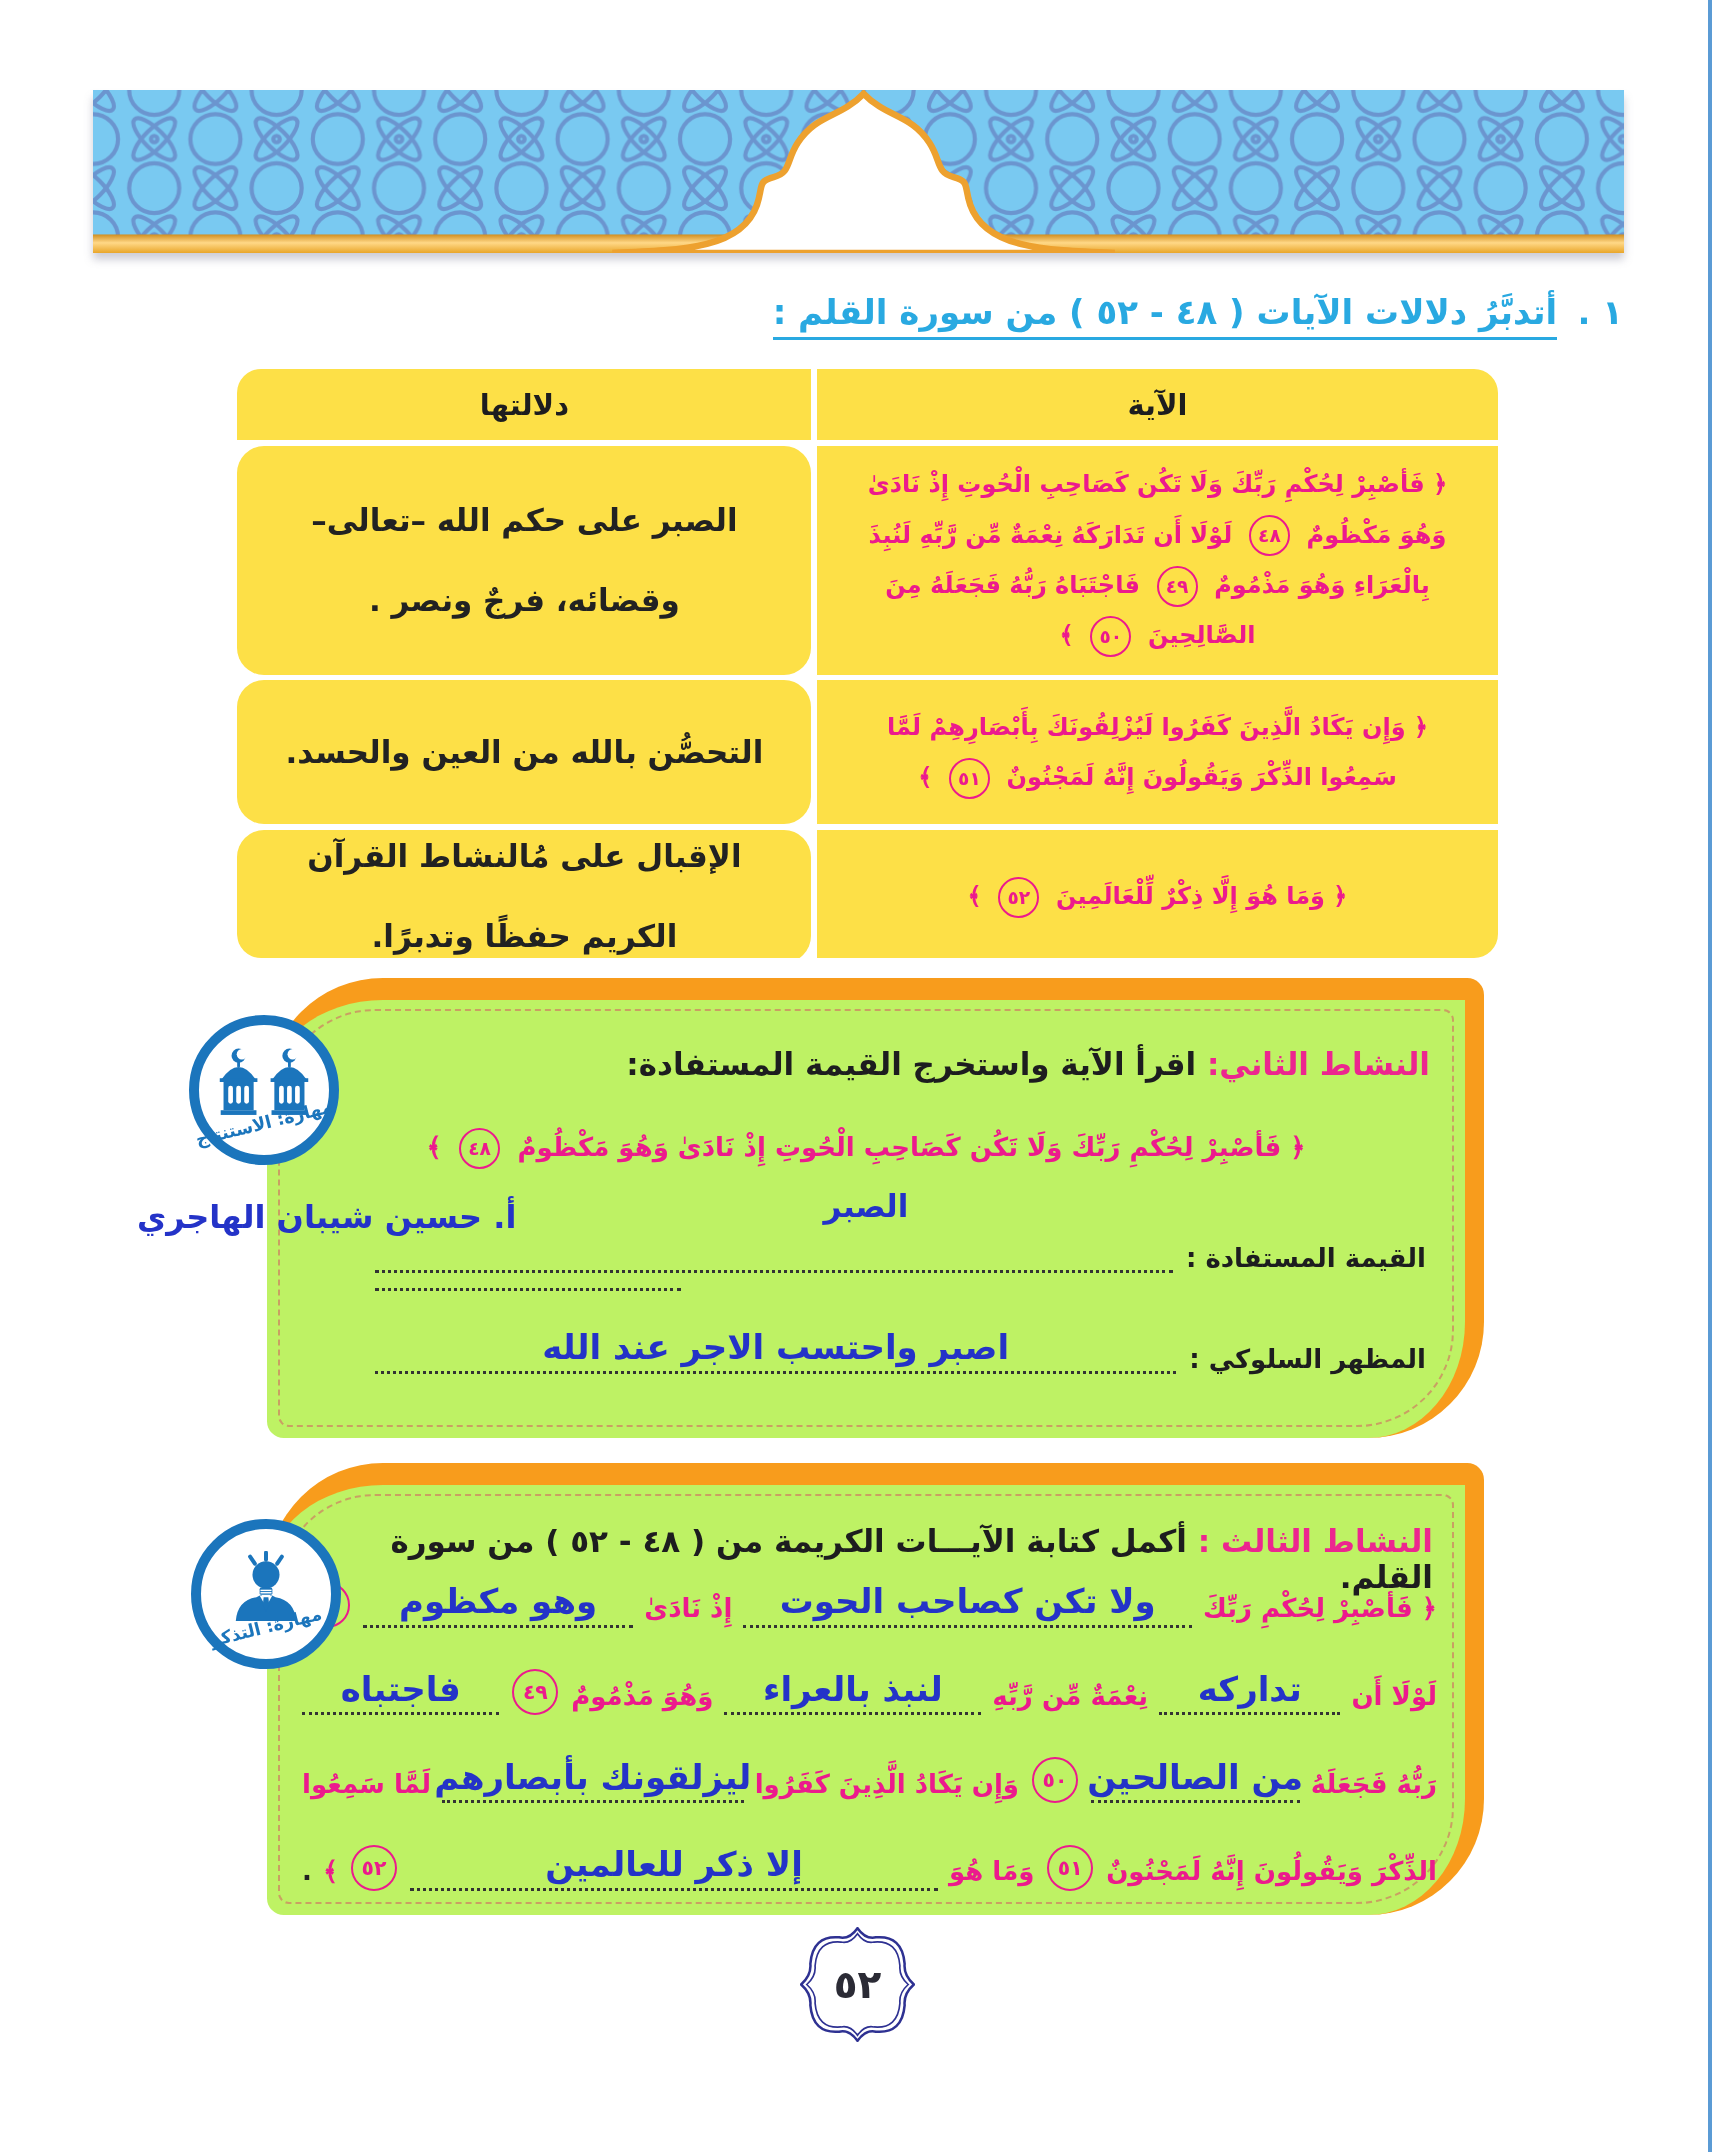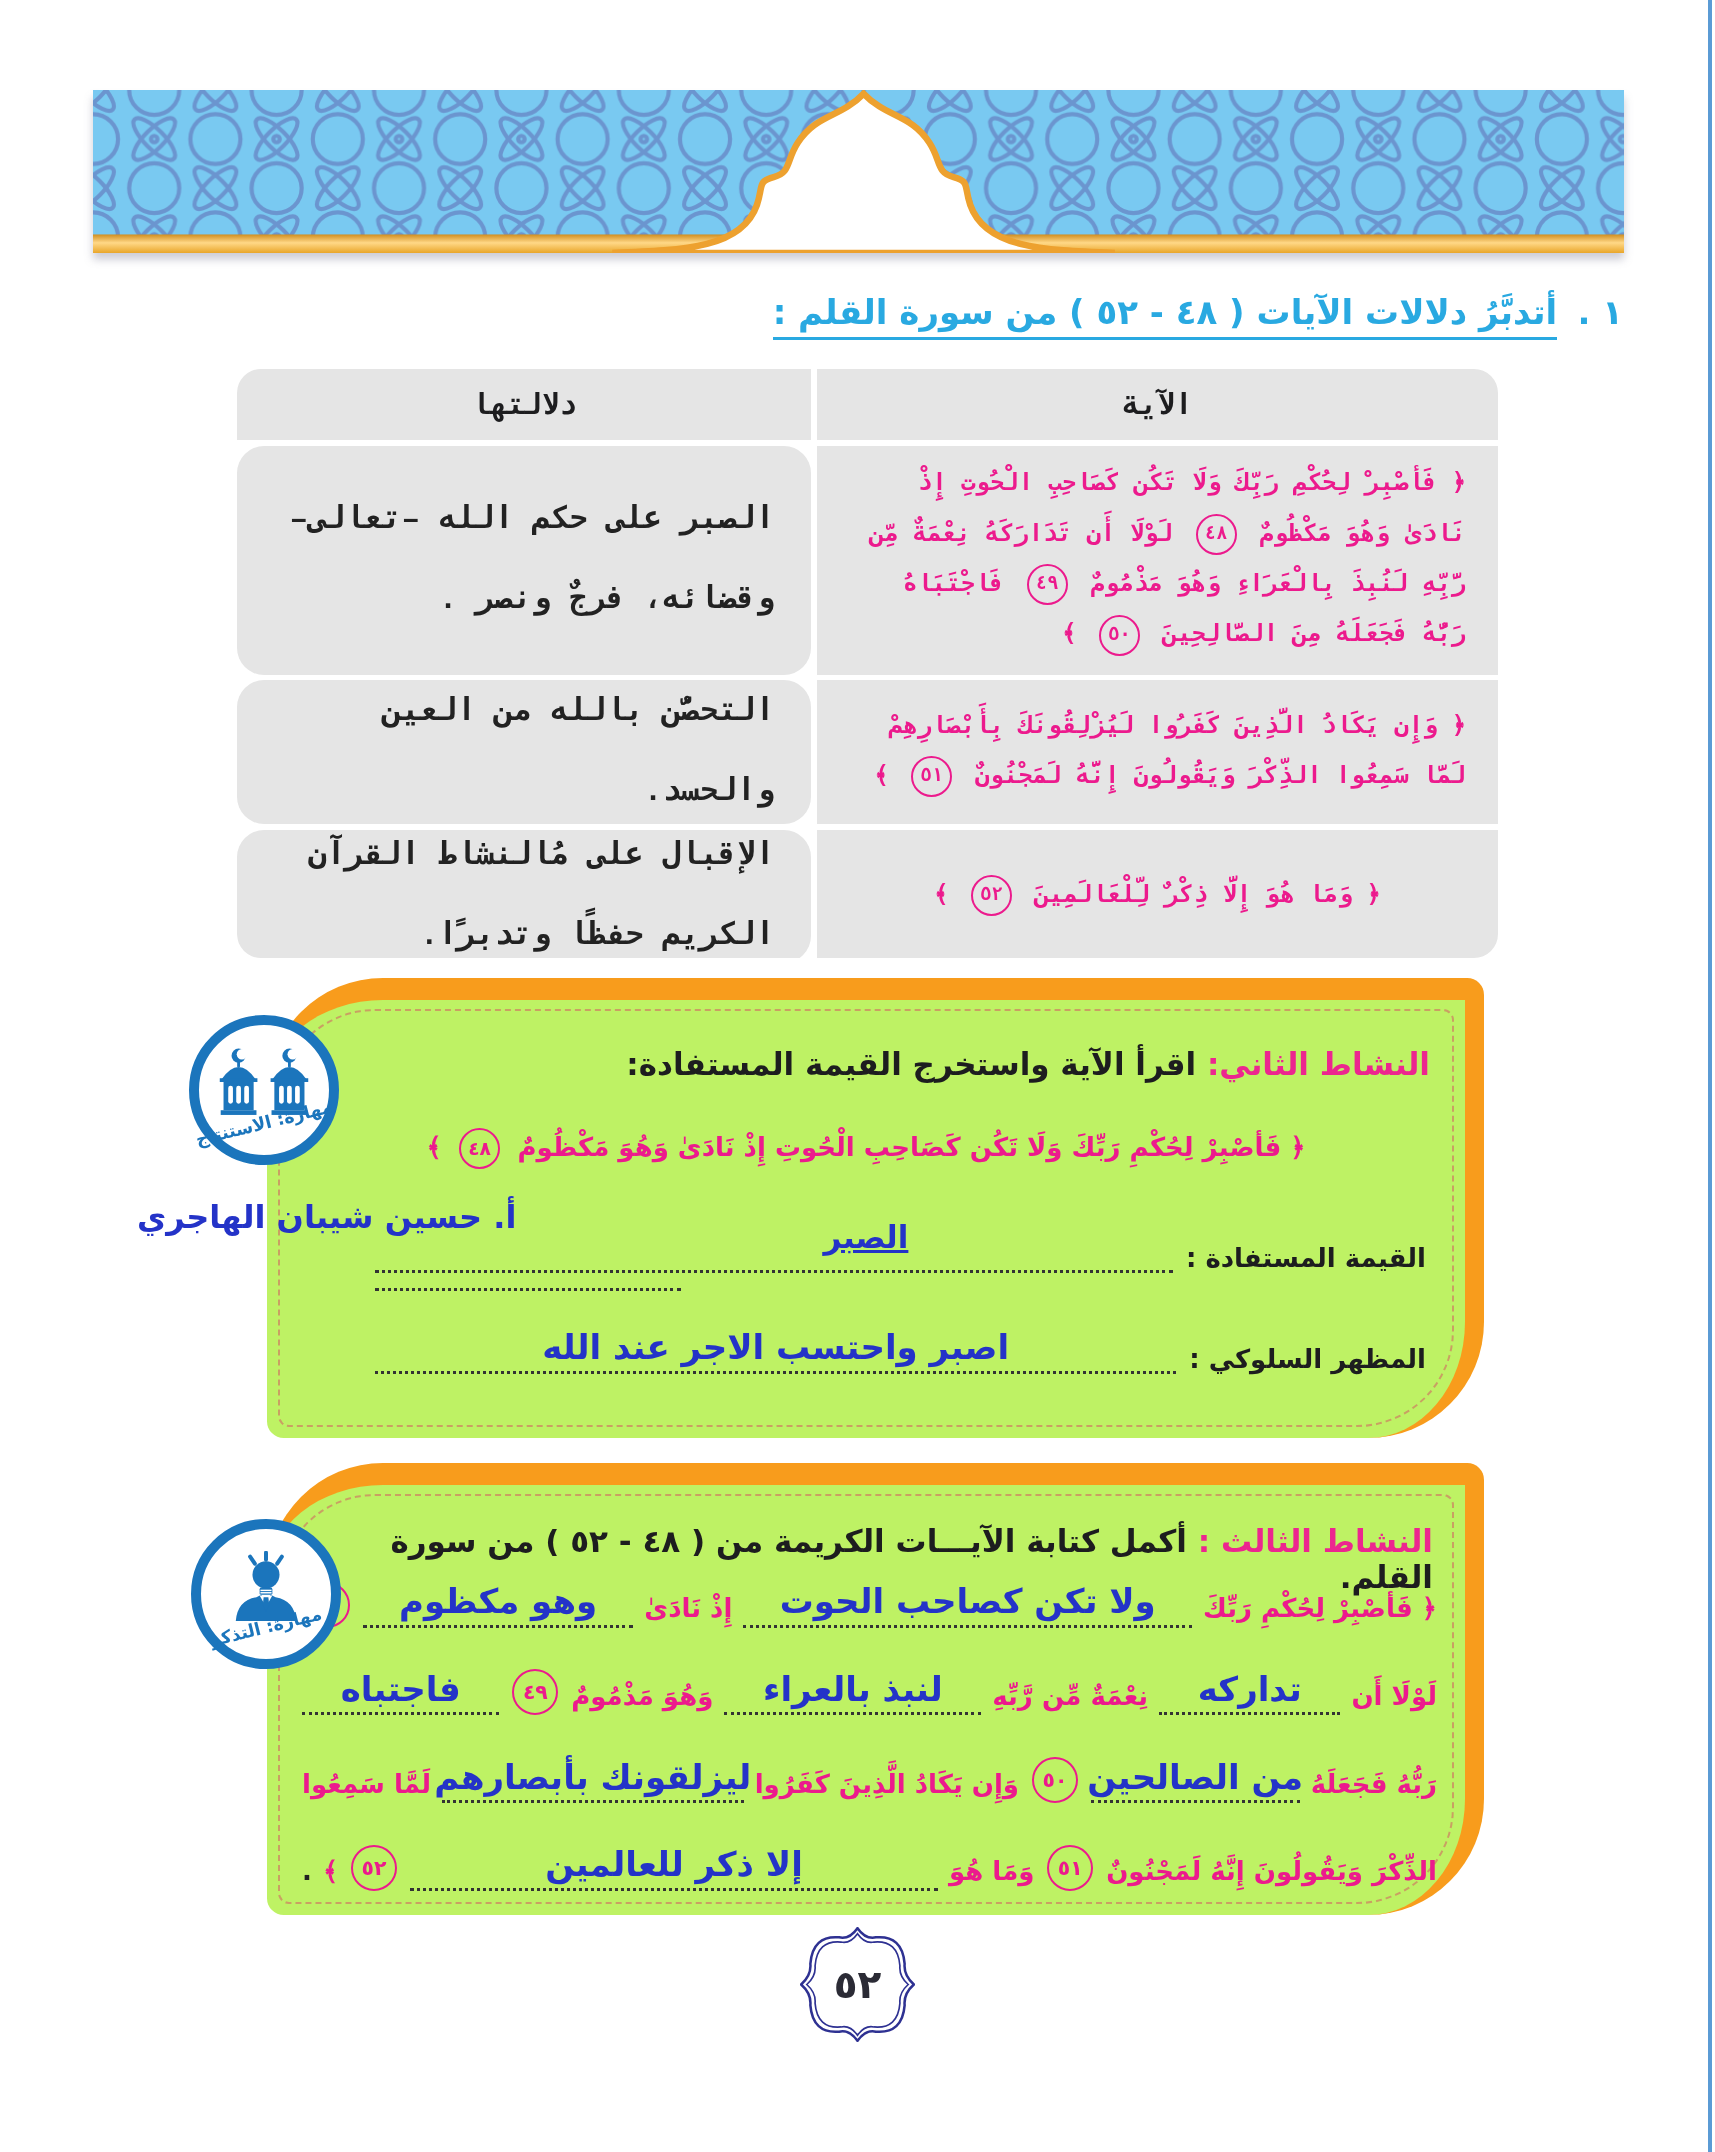--- a/index.html
+++ b/index.html
@@ -18,21 +18,21 @@
   
   .main-title{position:absolute;top:292px;right:92px;direction:rtl;color:#29a9e1;
               font-weight:bold;font-size:34px;display:flex;gap:20.4px;align-items:flex-start;}
   .main-title .num{padding-bottom:13px;}
   .main-title .t{border-bottom:3.7px solid #29a9e1;padding-bottom:5px;}
 
   
   .quran-table{position:absolute;left:237px;top:369px;width:1261px;height:589px;display:grid;
                direction:rtl;grid-template-columns:681px 574px;grid-template-rows:71px 229px 144px 133px;
                gap:5.6px;border-radius:24px;overflow:hidden;}
-  .cell{background:#e5e5e5;display:flex;align-items:center;justify-content:center;font-family:Liberation Mono, monospace;}
+  .cell{background:#fde047;display:flex;align-items:center;justify-content:center;text-align:center;}
   .th{font-size:29px;font-weight:bold;color:#1d1d1f;}
   .verse-cell{color:#ec1a8d;font-weight:bold;font-size:24px;line-height:2.1;padding:5.6px 32px;direction:rtl;}
   .meaning-cell{color:#222;font-weight:bold;font-size:31px;line-height:2.6;padding:5.6px 37px;direction:rtl;border-radius:27px;}
 
   
   .n{display:inline-flex;align-items:center;justify-content:center;border:2.3px solid currentColor;
      border-radius:50%;width:41px;height:41px;font-size:18.6px;margin:0 8.3px;vertical-align:middle;flex:0 0 auto;}
 
   
   .act-box{position:absolute;left:267px;width:1217px;background:#bef264;
@@ -50,22 +50,22 @@
   #badge-recall{left:191px;top:1519px;}
   .skill-badge .cap{color:#1b75bc;font-weight:bold;font-size:17.6px;transform:rotate(-14deg);
                     margin-top:-3.7px;white-space:nowrap;}
 
   
   .a2-heading{position:absolute;top:46px;right:35px;left:56px;direction:rtl;font-size:31px;
               font-weight:bold;color:#1d1d1f;}
   .hl{color:#ec268f;}
   .a2-verse{position:absolute;top:128px;left:0;right:0;text-align:center;direction:rtl;
             color:#ec1a8d;font-weight:bold;font-size:26px;}
-  .a2-value-answer{position:absolute;top:219px;left:0;right:0;text-align:center;color:#2433c8;
-                   font-size:31px;font-weight:bold;text-decoration:underline;}
+  .a2-value-answer{position:absolute;top:188px;left:0;right:0;text-align:center;color:#2433c8;
+                   font-size:31px;font-weight:bold;}
   .label{font-size:26px;font-weight:bold;color:#1d1d1f;white-space:nowrap;}
   .a2-row{position:absolute;right:39px;left:108px;display:flex;direction:rtl;align-items:flex-end;gap:13px;}
   #a2-value-row{top:234px;}
   #a2-behavior-row{top:327px;}
   .dotline{flex:1;border-bottom:3.2px dotted #333;height:39px;}
   .dotline2{position:absolute;top:284px;left:108px;width:306px;border-bottom:3.2px dotted #333;height:7.4px;}
 
   .blank{flex:1 1 auto;display:flex;flex-direction:column;align-items:center;justify-content:flex-end;
          border-bottom:3.2px dotted #333;min-width:83px;}
   .ans{color:#2433c8;font-size:34px;font-weight:bold;line-height:1.2;padding:0 5.6px 2.8px;white-space:nowrap;}

